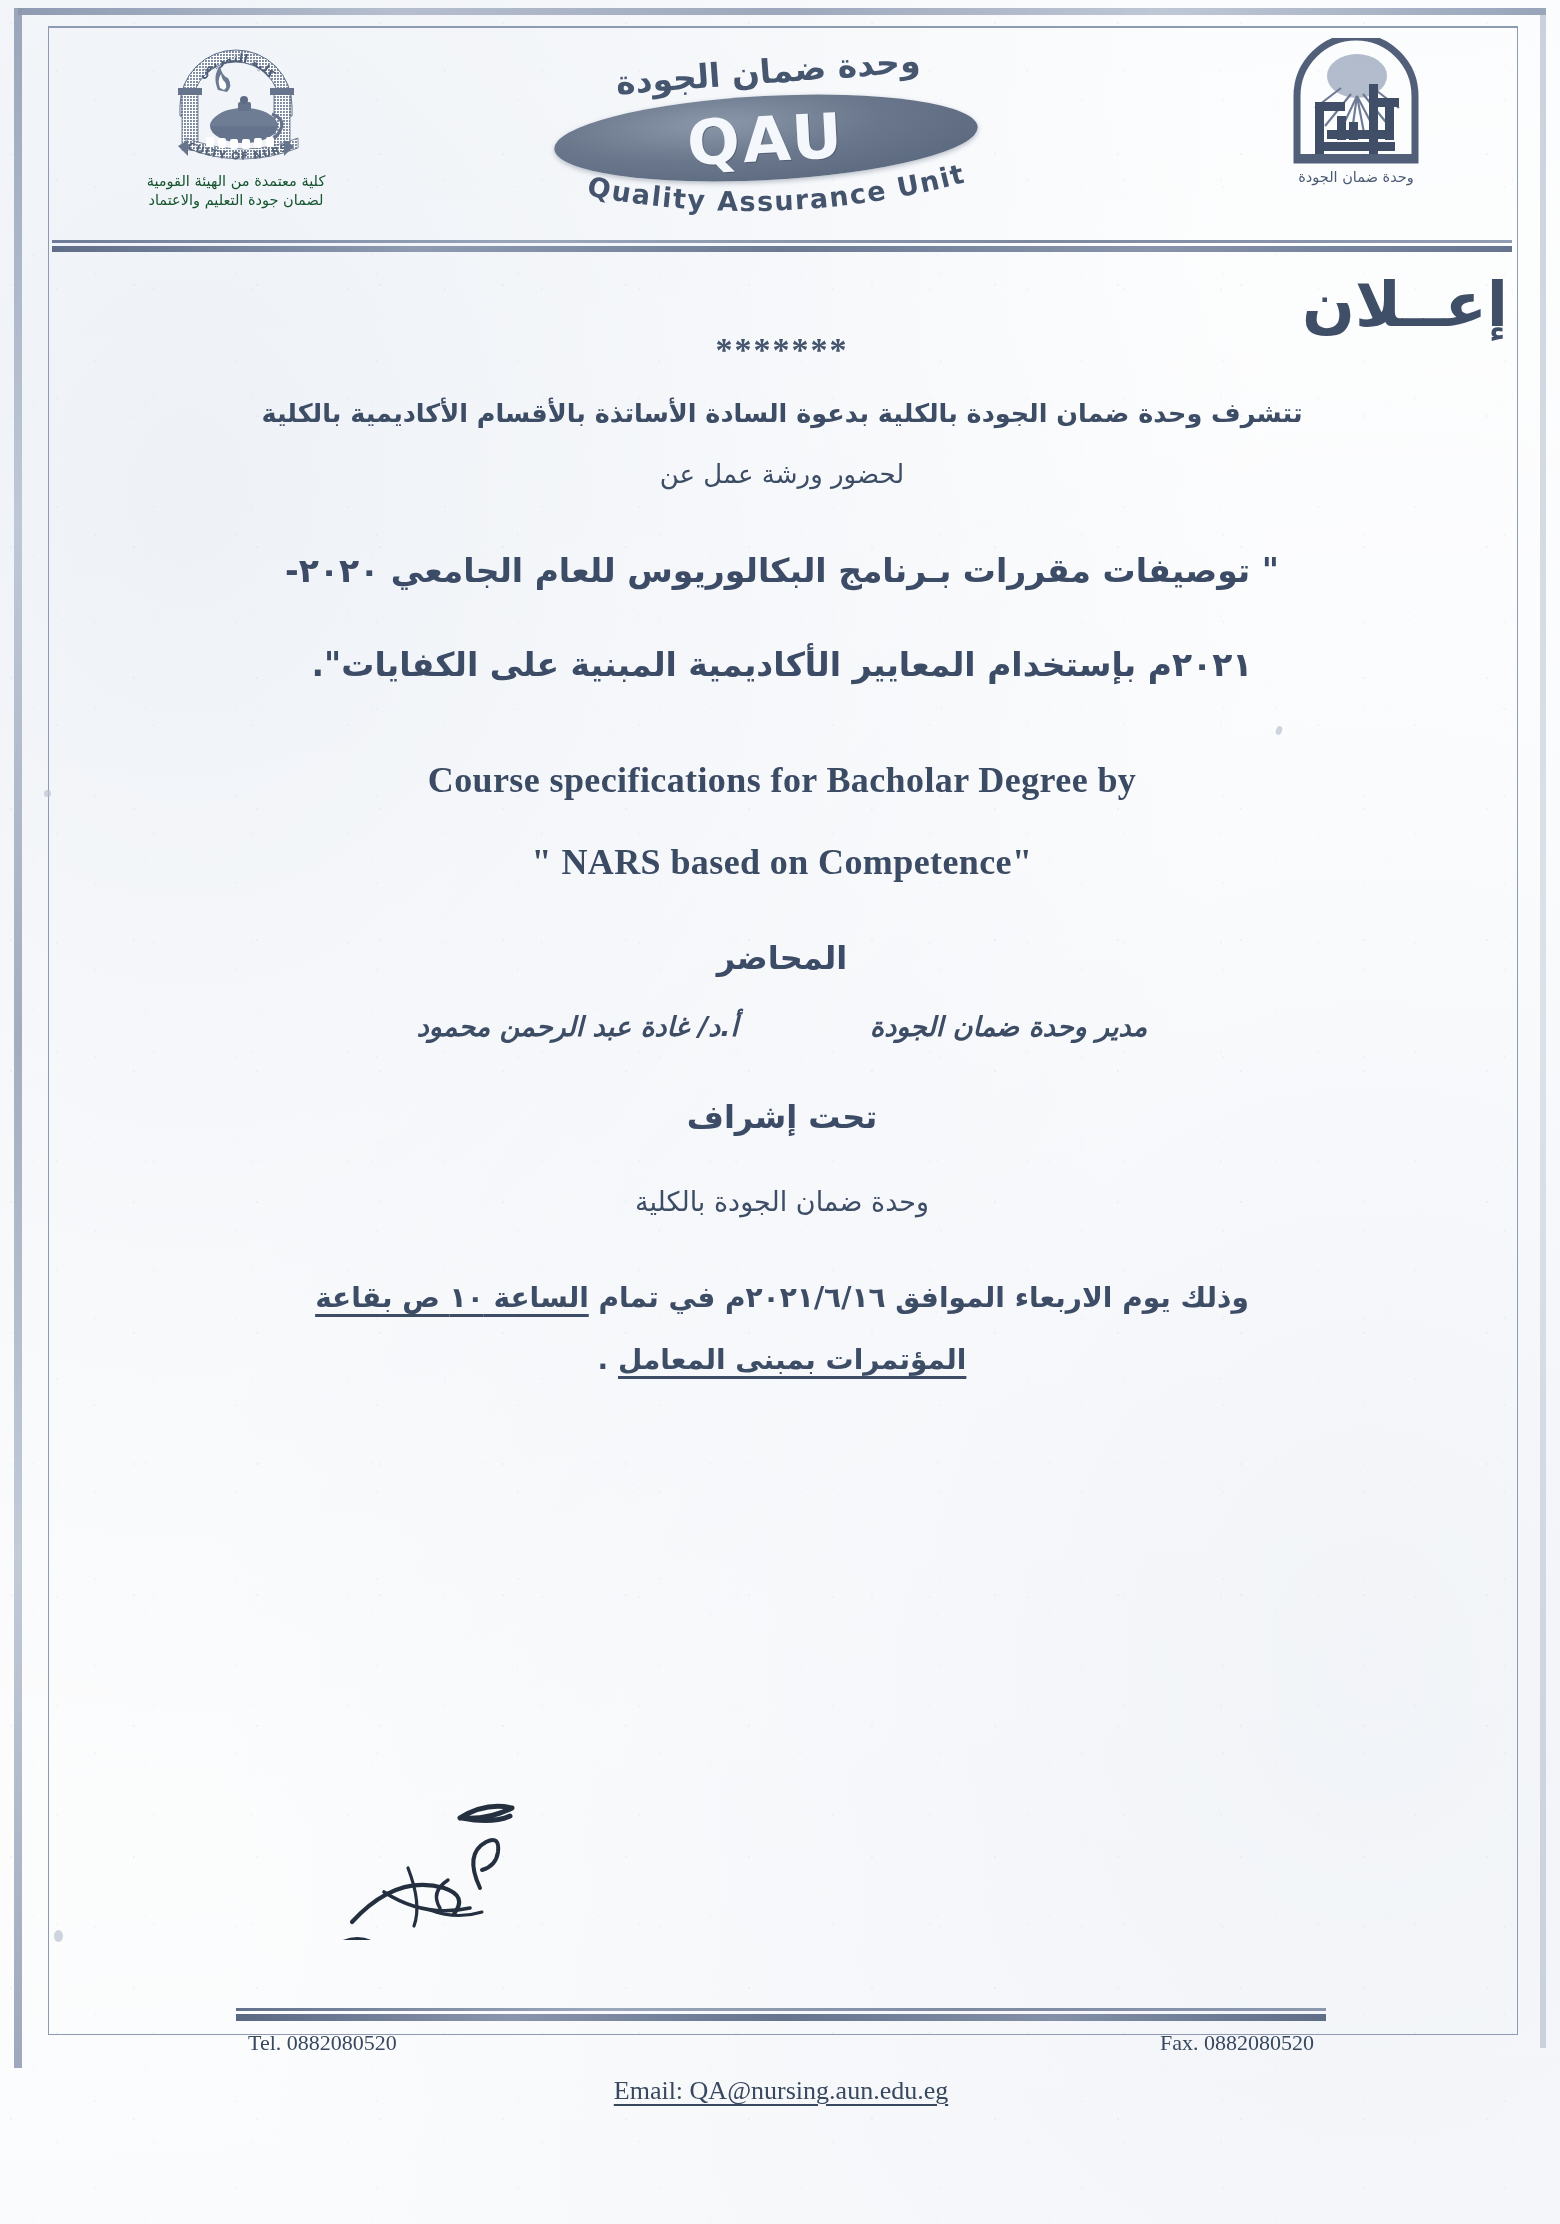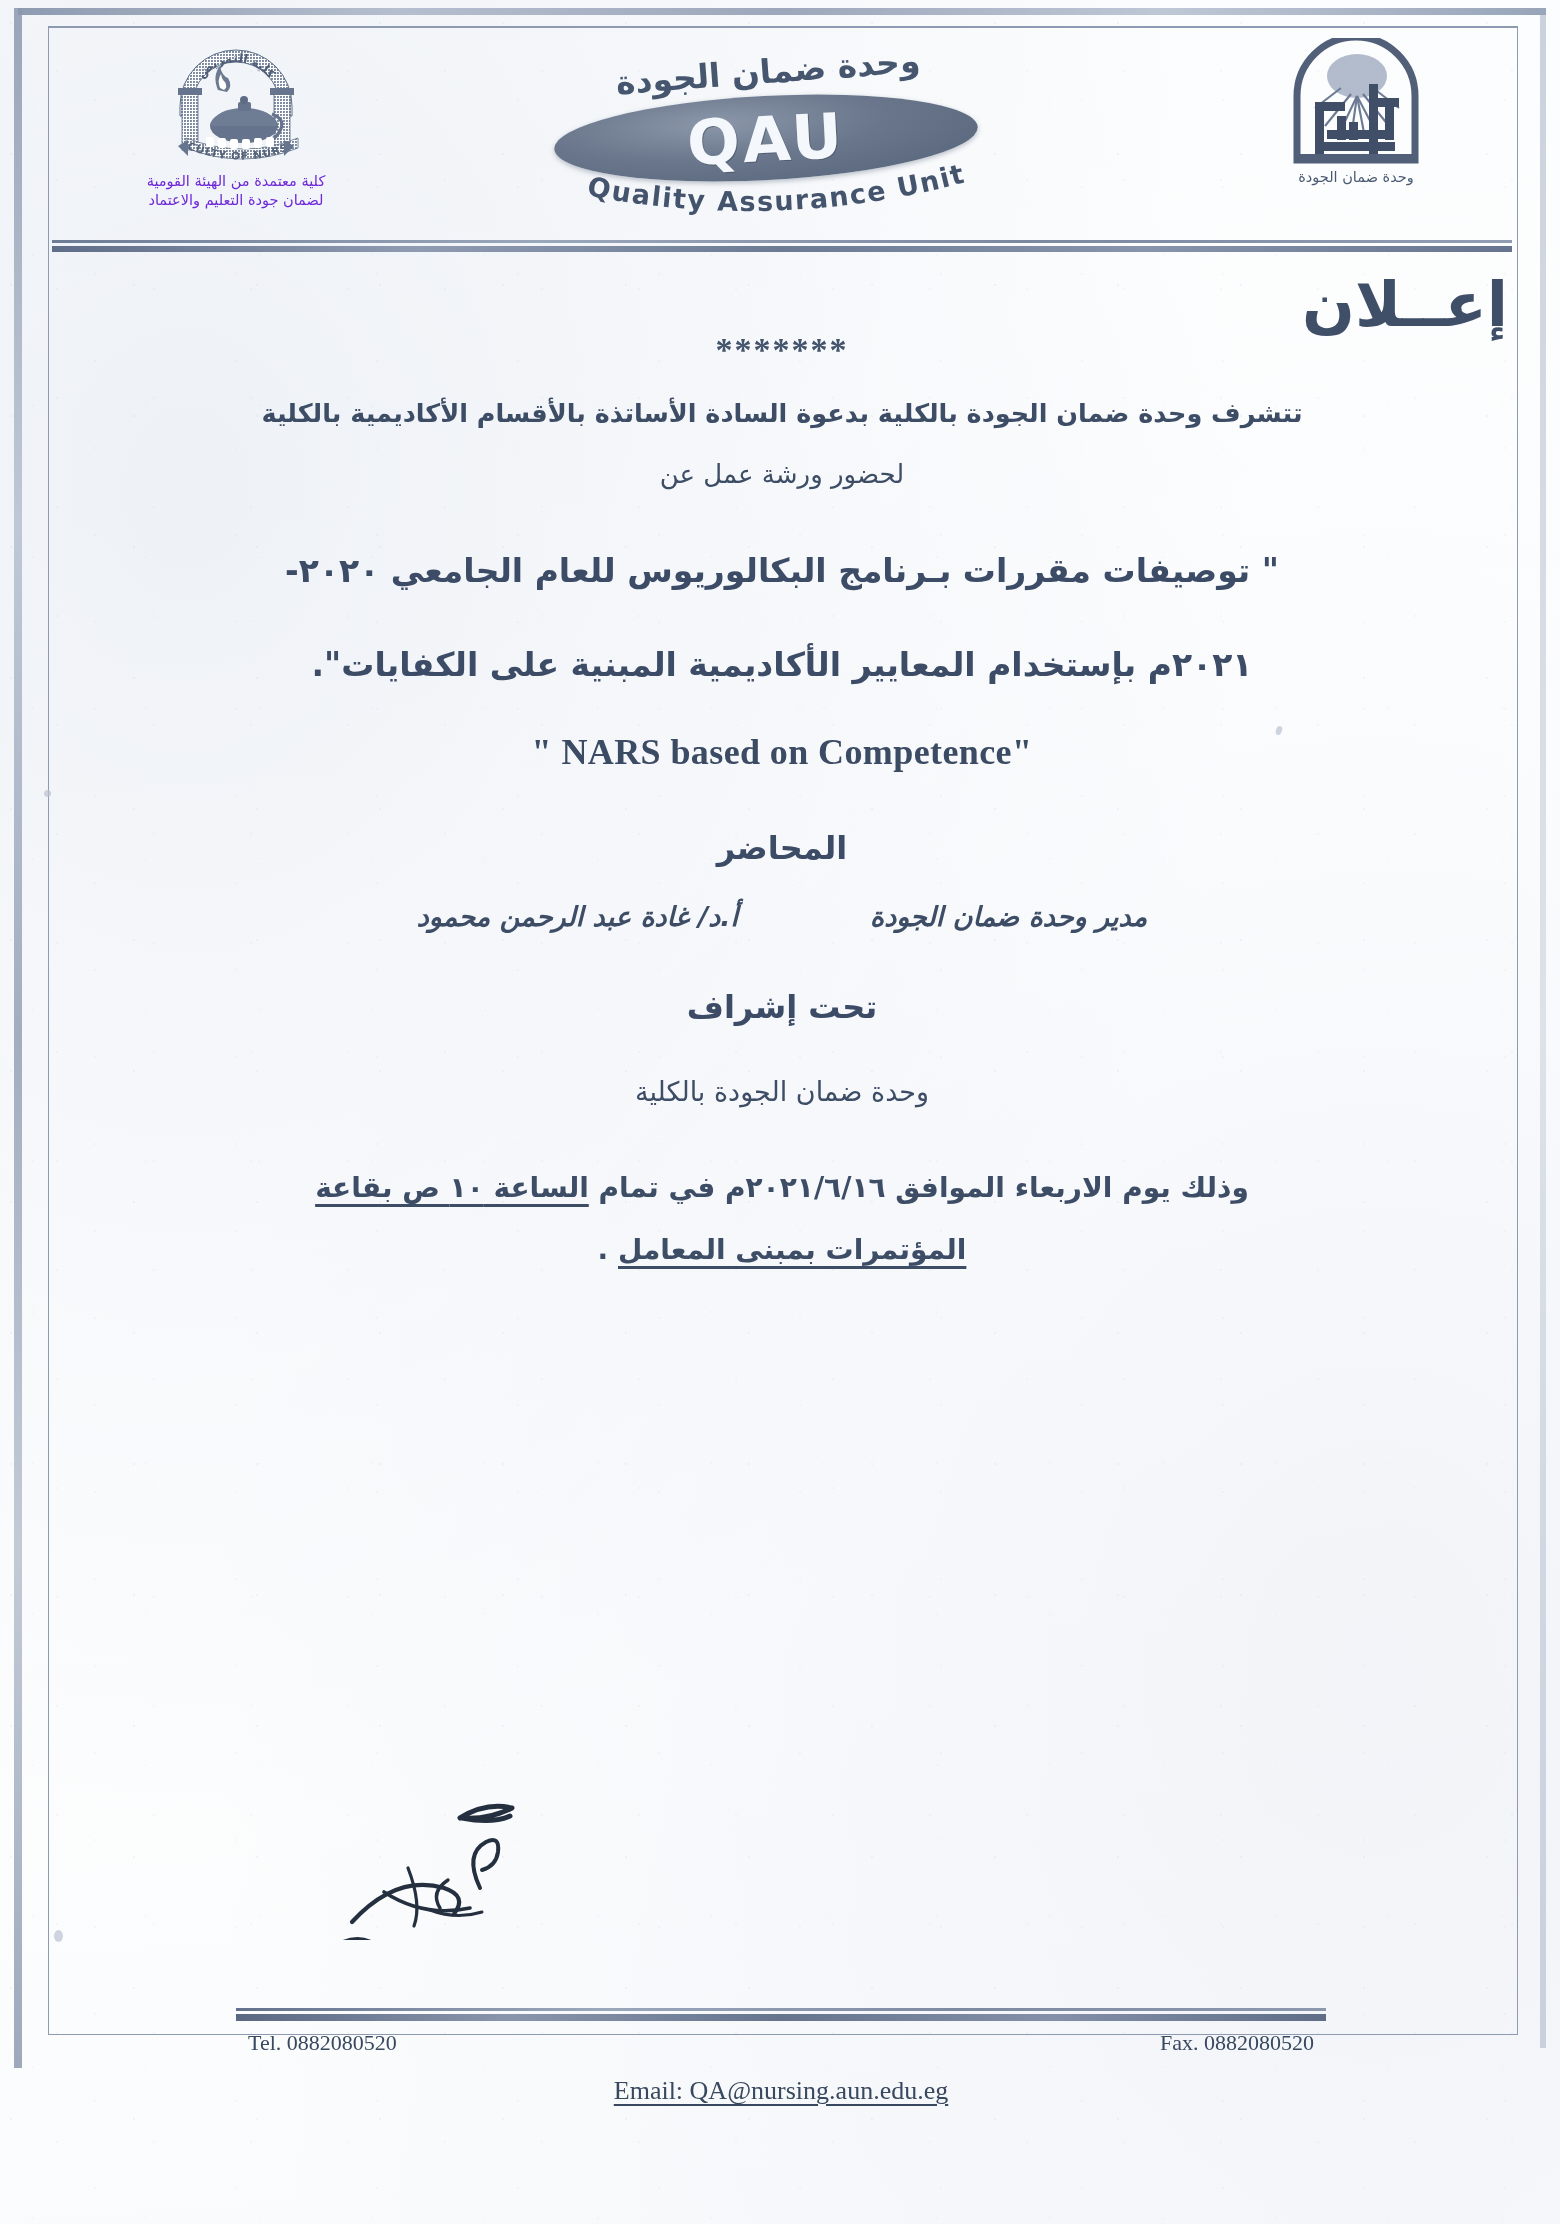--- a/index.html
+++ b/index.html
@@ -102,21 +102,21 @@
   .nursing-emblem {
     width: 152px;
     height: 126px;
     margin: 0 auto;
     position: relative;
   }
   .left-caption {
     font-family: "DejaVu Sans", sans-serif;
     font-size: 14.5px;
     line-height: 19px;
-    color: #6d28d9;
+    color: #14532d;
     direction: rtl;
     margin-top: 4px;
     letter-spacing: .2px;
   }
 
   
   #logo-center {
     position: absolute;
     left: 330px;
     top: 0px;
@@ -516,20 +516,21 @@
 
     <div id="invite-line" class="ar">
       <span>تتشرف وحدة ضمان الجودة بالكلية بدعوة </span><span class="u">السادة الأساتذة بالأقسام الأكاديمية بالكلية</span>
     </div>
 
     <div id="attend-line" class="ar">لحضور ورشة عمل عن</div>
 
     <div id="ws-title-1" class="ar ws-title">" توصيفات مقررات بـرنامج البكالوريوس للعام الجامعي ٢٠٢٠-</div>
     <div id="ws-title-2" class="ar ws-title">٢٠٢١م بإستخدام  المعايير الأكاديمية المبنية على الكفايات".</div>
 
+    <div id="en-title-1" class="en-title">Course specifications for Bacholar  Degree by</div>
     <div id="en-title-2" class="en-title">" NARS based on Competence"</div>
 
     <div id="lecturer-head" class="ar">المحاضر</div>
     <div id="lecturer-row" class="ar">
       <div class="lect-name">أ.د/ غادة عبد الرحمن محمود</div>
       <div class="lect-role">مدير وحدة ضمان الجودة</div>
     </div>
 
     <div id="supervision-head" class="ar">تحت إشراف</div>
     <div id="supervision-body" class="ar">وحدة ضمان الجودة بالكلية</div>

